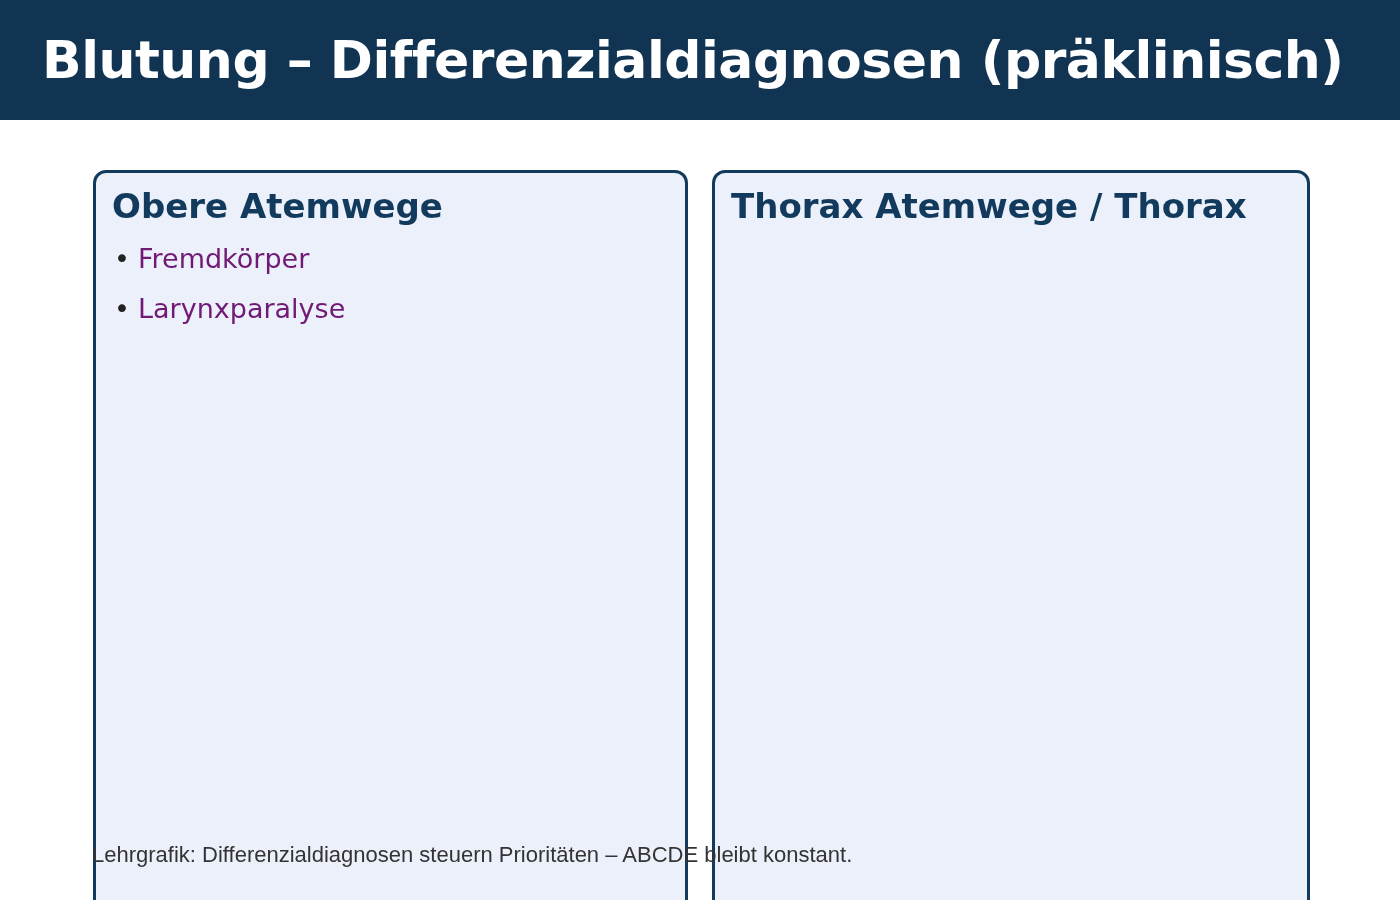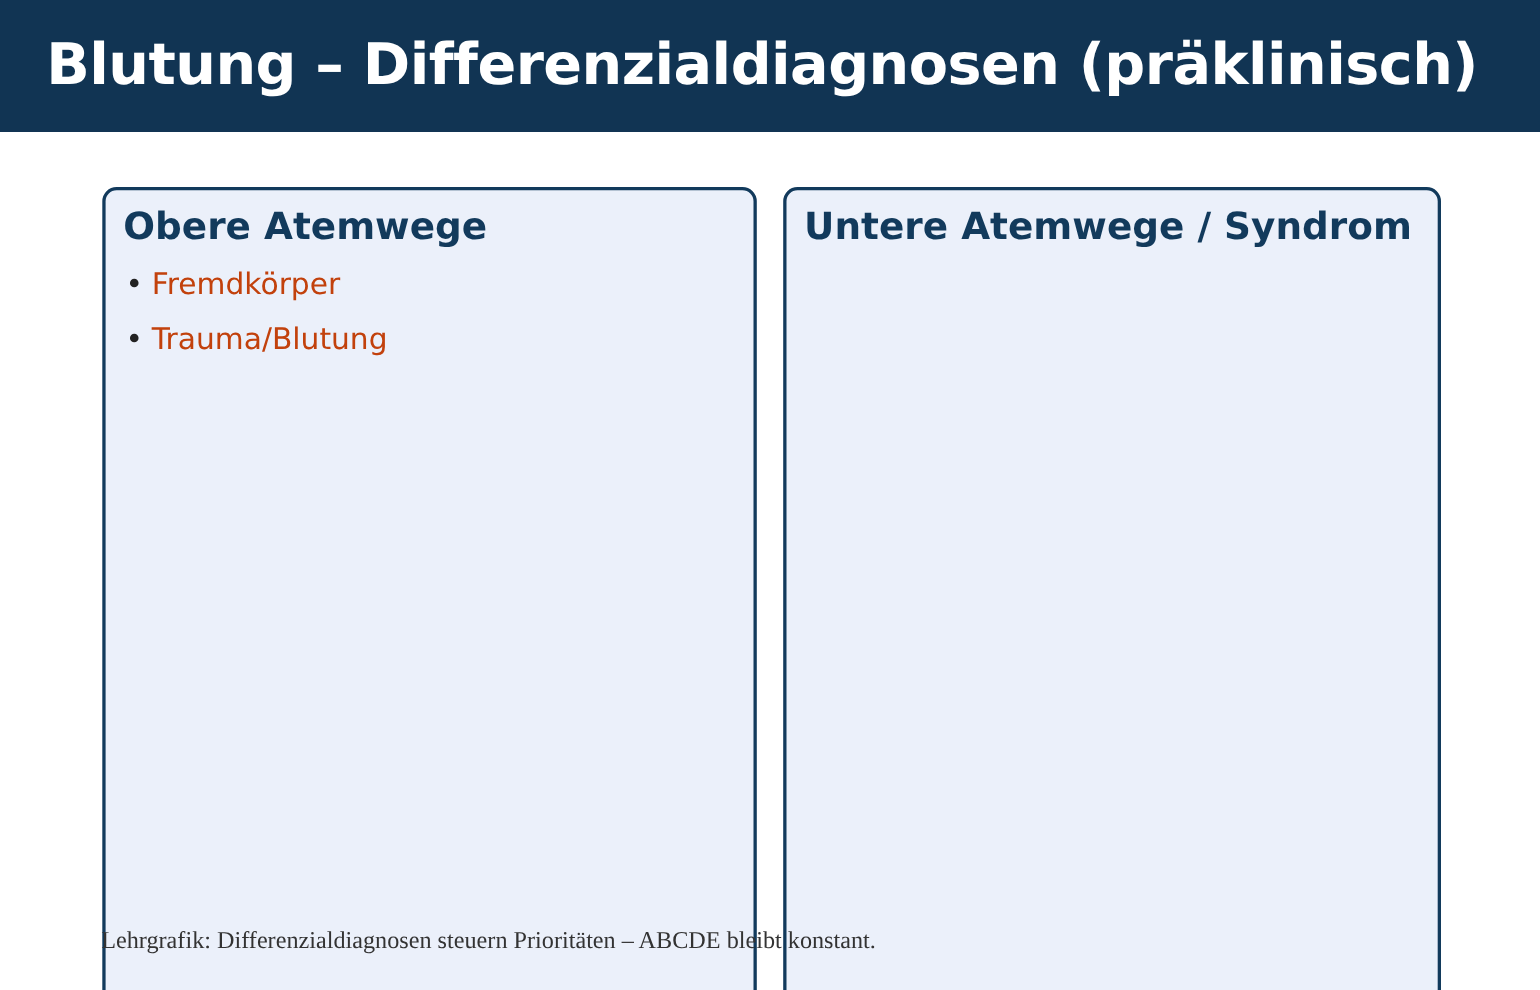--- a/index.html
+++ b/index.html
@@ -82,21 +82,21 @@
     list-style: none;
     margin: 0;
     padding: 0;
   }
   .bullet-item {
     position: relative;
     padding-left: 26px;
     margin: 0;
     height: 50px;
     line-height: 50px;
-    color: #c2410c;
+    color: #701a75;
     font-family: "DejaVu Sans", "Liberation Sans", sans-serif;
     font-weight: normal;
     font-size: 27px;
     white-space: nowrap;
   }
   .bullet-item::before {
     content: "\2022";
     position: absolute;
     left: 2px;
     top: 0;
@@ -104,46 +104,46 @@
     font-size: 27px;
     line-height: 50px;
   }
 
   
   .footer-caption {
     position: absolute;
     left: 92px;
     top: 840px;
     color: #333333;
-    font-family: Liberation Serif, serif;
+    font-family: Liberation Sans, sans-serif;
     font-size: 22px;
     line-height: 30px;
     white-space: nowrap;
   }
 </style>
 </head>
 <body>
 
 <div class="slide">
 
   <div class="header-band">
     <div class="header-title">Blutung – Differenzialdiagnosen (präklinisch)</div>
   </div>
 
   <div class="cards">
 
     <div class="card card-left">
       <div class="card-title">Obere Atemwege</div>
       <ul class="bullet-list">
         <li class="bullet-item">Fremdkörper</li>
-        <li class="bullet-item">Trauma/Blutung</li>
+        <li class="bullet-item">Larynxparalyse</li>
       </ul>
     </div>
 
     <div class="card card-right">
-      <div class="card-title">Untere Atemwege / Syndrom</div>
+      <div class="card-title">Thorax Atemwege / Thorax</div>
     </div>
 
   </div>
 
   <div class="footer-caption">Lehrgrafik: Differenzialdiagnosen steuern Prioritäten – ABCDE bleibt konstant.</div>
 
 </div>
 
 </body></html>

